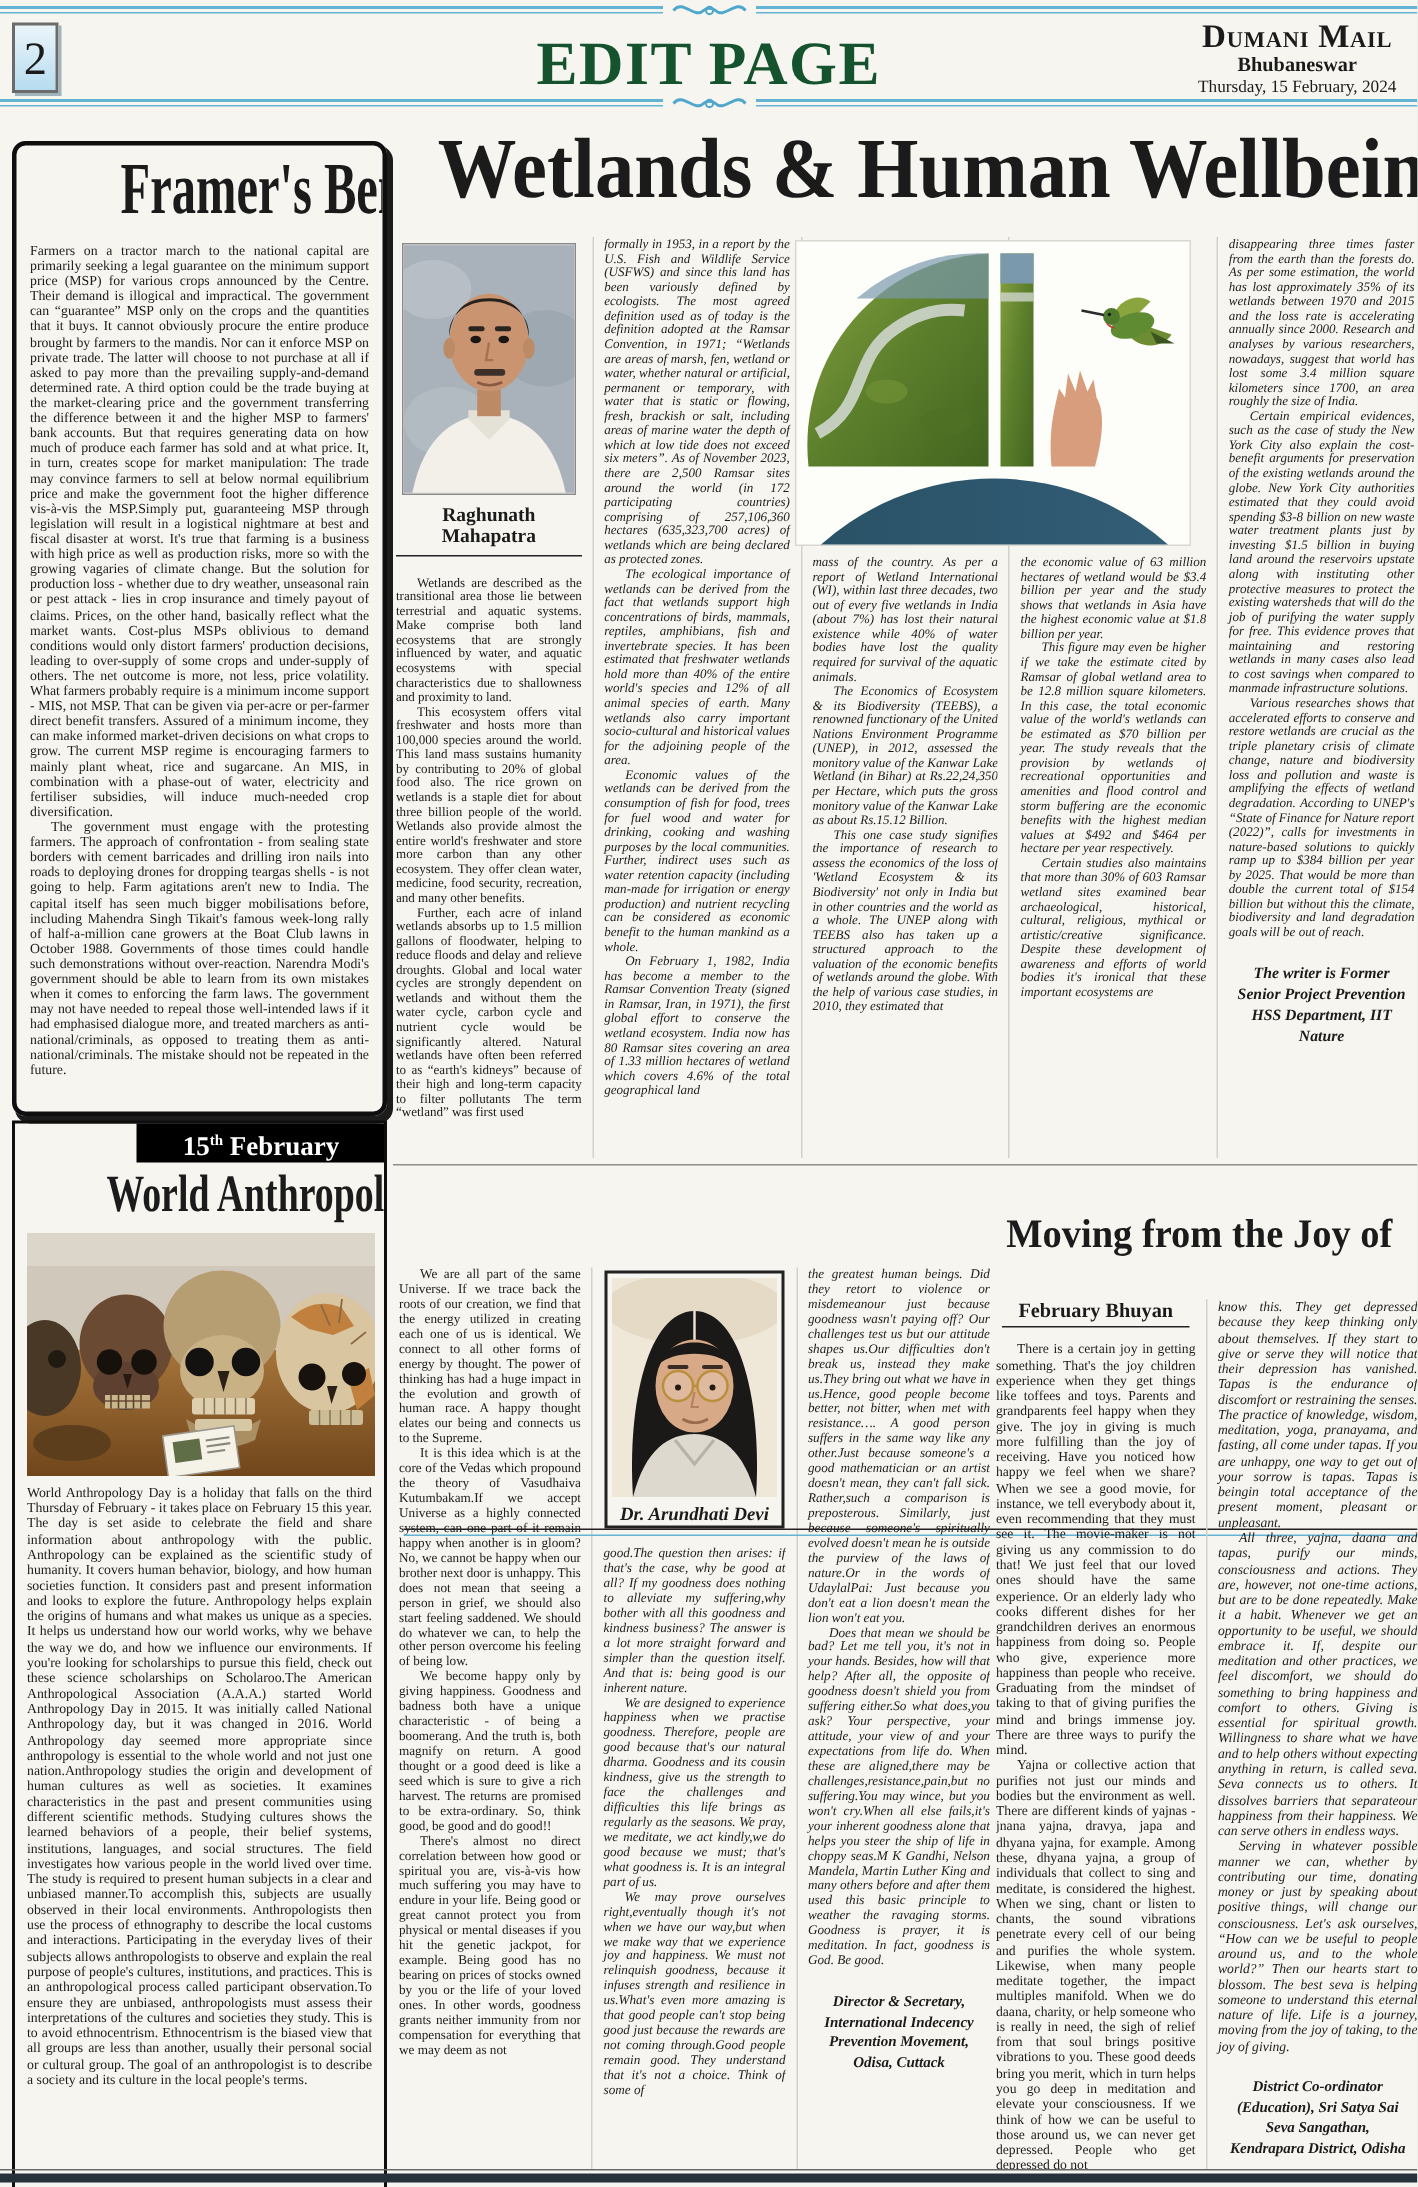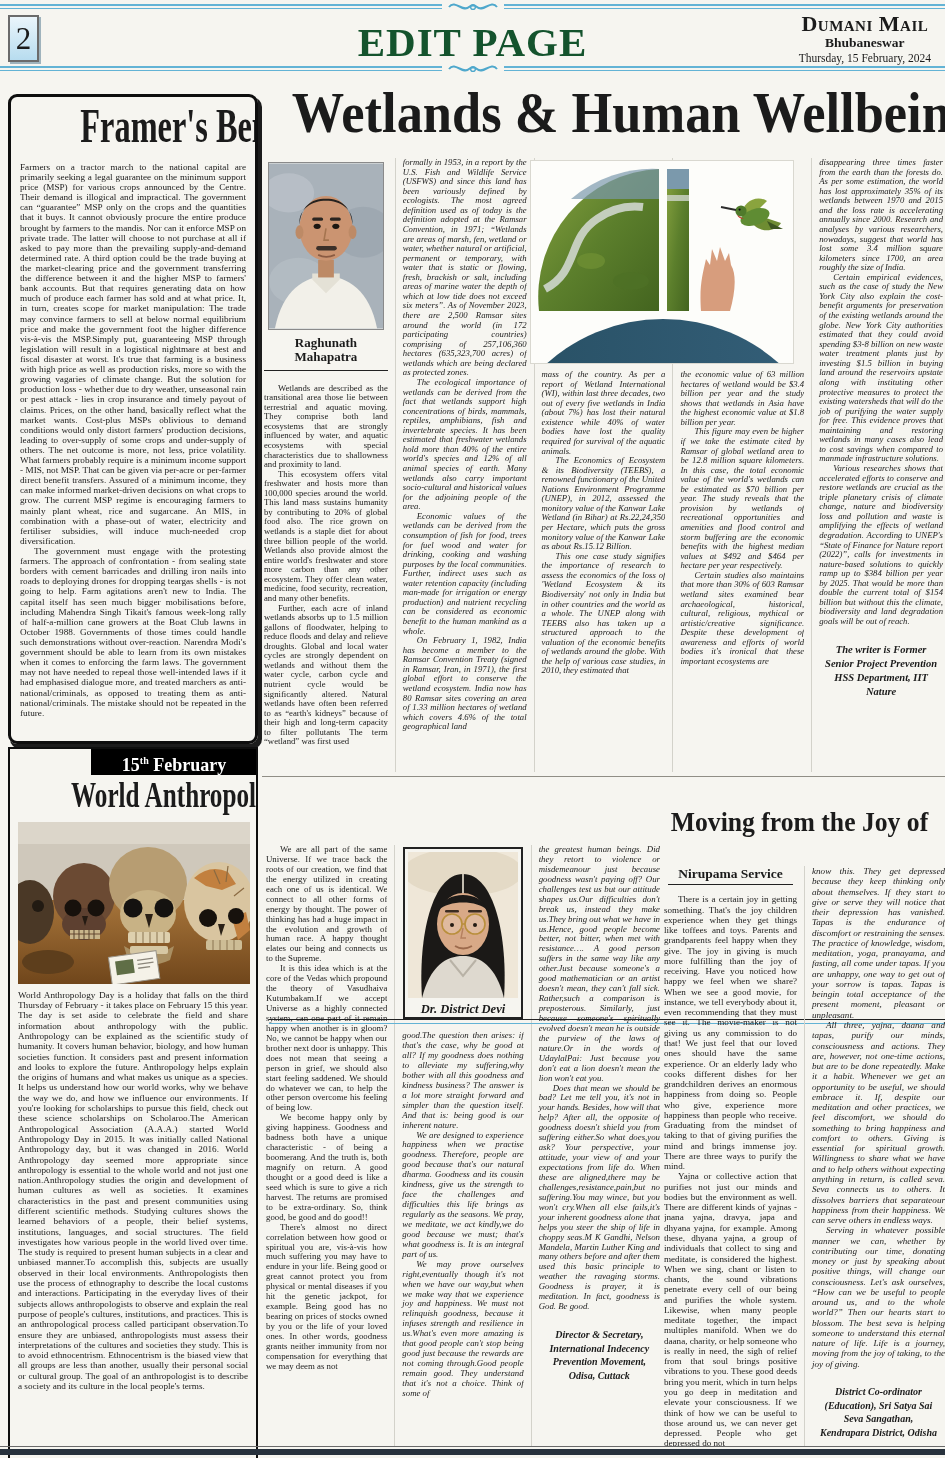--- a/index.html
+++ b/index.html
@@ -213,21 +213,21 @@
           <rect x="62" y="55" width="11" height="3.4" rx="1.6" fill="#2b2520"></rect>
         <ellipse cx="49" cy="64" rx="3.6" ry="2.6" fill="#1c1712"></ellipse>
           <ellipse cx="68" cy="64" rx="3.6" ry="2.6" fill="#1c1712"></ellipse>
         <path d="M58,66 L56,78 L61,78" stroke="#a5744f" stroke-width="1.6" fill="none"></path>
         <rect x="48" y="84" width="21" height="4.6" rx="2.2" fill="#3c3029"></rect>
         <path d="M50,93 Q58,97 67,93" stroke="#8a5b43" stroke-width="1.8" fill="none"></path>
       </svg>
       <div class="author-name">Raghunath Mahapatra</div>
       <div class="author-rule"></div>
       <div>
-          <p>Wetlands are described as the transitional area those lie between terrestrial and aquatic moving. They comprise both land ecosystems that are strongly influenced by water, and aquatic ecosystems with special characteristics due to shallowness and proximity to land.</p>
+          <p>Wetlands are described as the transitional area those lie between terrestrial and aquatic systems. Make comprise both land ecosystems that are strongly influenced by water, and aquatic ecosystems with special characteristics due to shallowness and proximity to land.</p>
           <p>This ecosystem offers vital freshwater and hosts more than 100,000 species around the world. This land mass sustains humanity by contributing to 20% of global food also. The rice grown on wetlands is a staple diet for about three billion people of the world. Wetlands also provide almost the entire world's freshwater and store more carbon than any other ecosystem. They offer clean water, medicine, food security, recreation, and many other benefits.</p>
           <p>Further, each acre of inland wetlands absorbs up to 1.5 million gallons of floodwater, helping to reduce floods and delay and relieve droughts. Global and local water cycles are strongly dependent on wetlands and without them the water cycle, carbon cycle and nutrient cycle would be significantly altered. Natural wetlands have often been referred to as “earth's kidneys” because of their high and long-term capacity to filter pollutants The term “wetland” was first used</p>
         </div>
     </div>
     <div class="col body-text">
         <p class="noindent">formally in 1953, in a report by the U.S. Fish and Wildlife Service (USFWS) and since this land has been variously defined by ecologists. The most agreed definition used as of today is the definition adopted at the Ramsar Convention, in 1971; “Wetlands are areas of marsh, fen, wetland or water, whether natural or artificial, permanent or temporary, with water that is static or flowing, fresh, brackish or salt, including areas of marine water the depth of which at low tide does not exceed six meters”. As of November 2023, there are 2,500 Ramsar sites around the world (in 172 participating countries) comprising of 257,106,360 hectares (635,323,700 acres) of wetlands which are being declared as protected zones.</p>
         <p>The ecological importance of wetlands can be derived from the fact that wetlands support high concentrations of birds, mammals, reptiles, amphibians, fish and invertebrate species. It has been estimated that freshwater wetlands hold more than 40% of the entire world's species and 12% of all animal species of earth. Many wetlands also carry important socio-cultural and historical values for the adjoining people of the area.</p>
         <p>Economic values of the wetlands can be derived from the consumption of fish for food, trees for fuel wood and water for drinking, cooking and washing purposes by the local communities. Further, indirect uses such as water retention capacity (including man-made for irrigation or energy production) and nutrient recycling can be considered as economic benefit to the human mankind as a whole.</p>
         <p>On February 1, 1982, India has become a member to the Ramsar Convention Treaty (signed in Ramsar, Iran, in 1971), the first global effort to conserve the wetland ecosystem. India now has 80 Ramsar sites covering an area of 1.33 million hectares of wetland which covers 4.6% of the total geographical land</p>
       </div>
@@ -331,21 +331,21 @@
           <circle cx="44" cy="72" r="10" fill="rgba(255,255,255,.2)" stroke="#b98f3c" stroke-width="1.6"></circle>
           <circle cx="67" cy="72" r="10" fill="rgba(255,255,255,.2)" stroke="#b98f3c" stroke-width="1.6"></circle>
           <path d="M54,72 L57,72" stroke="#b98f3c" stroke-width="1.6"></path>
           <circle cx="44" cy="73" r="2" fill="#241b14"></circle>
             <circle cx="67" cy="73" r="2" fill="#241b14"></circle>
           <rect x="37" y="58" width="14" height="2.6" rx="1.3" fill="#3a2c22"></rect>
             <rect x="60" y="58" width="14" height="2.6" rx="1.3" fill="#3a2c22"></rect>
           <path d="M55,76 L53,86 L58,86" stroke="#b5805f" stroke-width="1.4" fill="none"></path>
           <path d="M47,94 Q55,99 64,94" stroke="#9c6a4c" stroke-width="1.8" fill="none"></path>
         </svg>
-        <div class="name">Dr. District Devi</div>
+        <div class="name">Dr. Arundhati Devi</div>
         <div class="rule"></div>
       </div>
       <div>
           <p class="noindent">good.The question then arises: if that's the case, why be good at all? If my goodness does nothing to alleviate my suffering,why bother with all this goodness and kindness business? The answer is a lot more straight forward and simpler than the question itself. And that is: being good is our inherent nature.</p>
           <p>We are designed to experience happiness when we practise goodness. Therefore, people are good because that's our natural dharma. Goodness and its cousin kindness, give us the strength to face the challenges and difficulties this life brings as regularly as the seasons. We pray, we meditate, we act kindly,we do good because we must; that's what goodness is. It is an integral part of us.</p>
           <p>We may prove ourselves right,eventually though it's not when we have our way,but when we make way that we experience joy and happiness. We must not relinquish goodness, because it infuses strength and resilience in us.What's even more amazing is that good people can't stop being good just because the rewards are not coming through.Good people remain good. They understand that it's not a choice. Think of some of</p>
         </div>
     </div>
     <div class="col body-text">
       <div>
@@ -359,21 +359,21 @@
           <p>Odisa, Cuttack</p>
         </div>
     </div>
   </div>
 
   <h2 class="joy-title">
     <div><span class="condensed">Moving from the Joy of</span></div>
   </h2>
   <div class="joy-cols cols">
     <div class="col body-text">
-      <div class="byline">Nirupama Service</div>
+      <div class="byline">February Bhuyan</div>
       <div class="byline-rule"></div>
       <div>
           <p>There is a certain joy in getting something. That's the joy children experience when they get things like toffees and toys. Parents and grandparents feel happy when they give. The joy in giving is much more fulfilling than the joy of receiving. Have you noticed how happy we feel when we share? When we see a good movie, for instance, we tell everybody about it, even recommending that they must see it. The movie-maker is not giving us any commission to do that! We just feel that our loved ones should have the same experience. Or an elderly lady who cooks different dishes for her grandchildren derives an enormous happiness from doing so.  People who give, experience more happiness than people who receive. Graduating from the mindset of taking to that of giving purifies the mind and brings immense joy.  There are three ways to purify the mind.</p>
           <p>Yajna or collective action that purifies not just our minds and bodies but the environment as well. There are different kinds of yajnas - jnana yajna, dravya, japa and dhyana yajna, for example. Among these, dhyana yajna, a group of individuals that collect to sing and meditate, is considered the highest. When we sing, chant or listen to chants, the sound vibrations penetrate every cell of our being and purifies the whole system. Likewise, when many people meditate together, the impact multiples manifold. When we do daana, charity, or help someone who is really in need, the sigh of relief from that soul brings positive vibrations to you. These good deeds bring you merit, which in turn helps you go deep in meditation and elevate your consciousness. If we think of how we can be useful to those around us, we can never get depressed. People who get depressed do not</p>
         </div>
     </div>
     <div class="col body-text">
       <div>
           <p class="noindent">know this. They get depressed because they keep thinking only about themselves. If they start to give or serve they will notice that their depression has vanished. Tapas is the endurance of discomfort or restraining the senses. The practice of knowledge, wisdom, meditation, yoga, pranayama, and fasting, all come under tapas. If you are unhappy, one way to get out of your sorrow is tapas. Tapas is beingin total acceptance of the present moment, pleasant or unpleasant.</p>
           <p>All three, yajna, daana and tapas, purify our minds, consciousness and actions. They are, however, not one-time actions, but are to be done repeatedly. Make it a habit. Whenever we get an opportunity to be useful, we should embrace it. If, despite our meditation and other practices, we feel discomfort, we should do something to bring happiness and comfort to others. Giving is essential for spiritual growth. Willingness to share what we have and to help others without expecting anything in return, is called seva. Seva connects us to others. It dissolves barriers that separateour happiness from their happiness. We can serve others in endless ways.</p>

